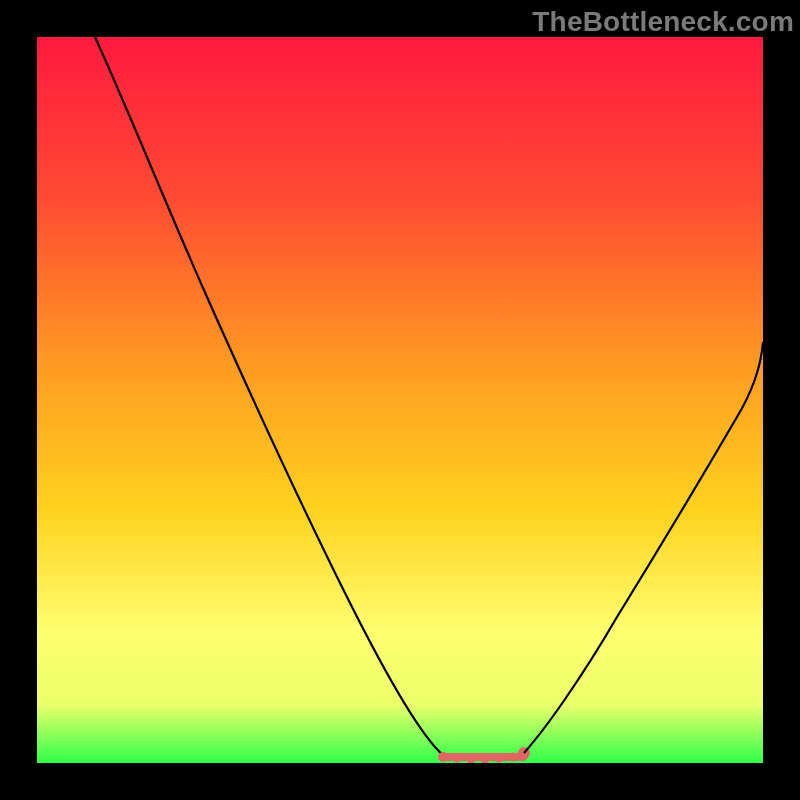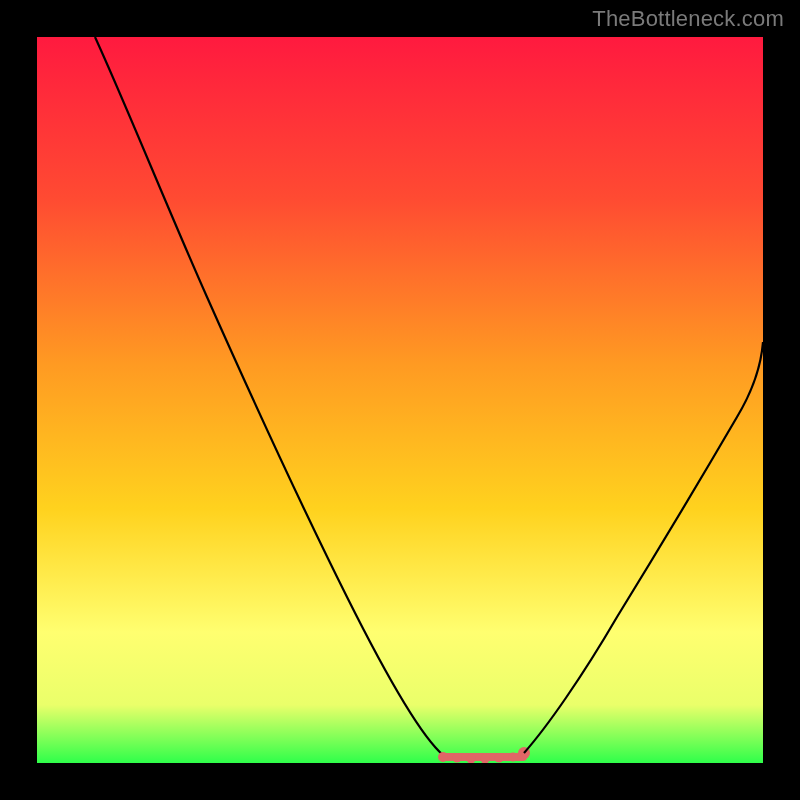--- a/index.html
+++ b/index.html
@@ -27,24 +27,24 @@
     height: 726px;
   }
   .plot-area svg {
     display: block;
     width: 726px;
     height: 726px;
   }
   .watermark {
     position: absolute;
     top: 6px;
-    right: 16px;
+    right: 6px;
     color: #7a7a7a;
-    font-size: 22px;
-    font-weight: 400;
+    font-size: 28px;
+    font-weight: 700;
     letter-spacing: 0.2px;
     user-select: none;
   }
 </style>
 </head>
 <body>
 
 <div class="frame">
 
   <div class="plot-area">

